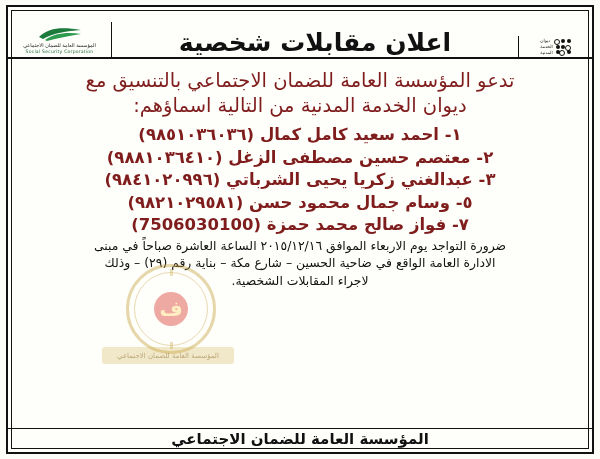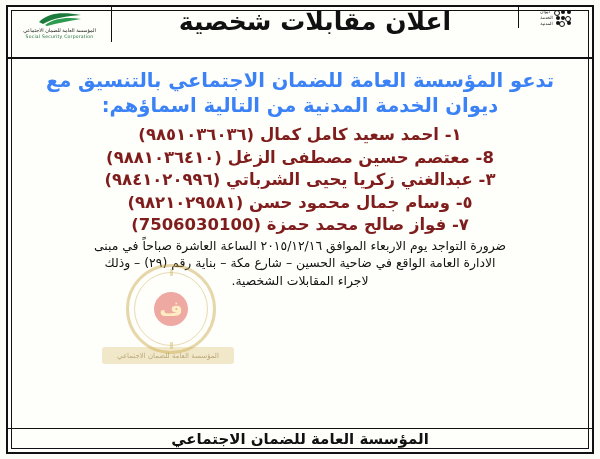--- a/index.html
+++ b/index.html
@@ -40,21 +40,21 @@
     border: 1px solid #111;
     box-sizing: border-box;
   }
 
   
   .header {
     position: relative;
     height: 52px;
     border-bottom: 2px solid #111;
     display: flex;
-    align-items: flex-start;
+    align-items: flex-end;
     box-sizing: border-box;
   }
   .header-right-logo {
     width: 74px;
     border-left: 1px solid #111;
     display: flex;
     align-items: center;
     justify-content: center;
     box-sizing: border-box;
     padding: 2px;
@@ -137,23 +137,23 @@
   
   .body {
     position: relative;
     padding: 9px 14px 0 14px;
     box-sizing: border-box;
     height: calc(100% - 52px);
   }
   .intro {
     text-align: center;
     font-size: 19.5px;
-    font-weight: bold;
+    font-weight: normal;
     line-height: 25px;
-    color: #3b82f6;
+    color: #7f1d1d;
     margin: 0 0 6px 0;
     direction: rtl;
   }
   .names {
     margin: 0;
     padding: 0;
     list-style: none;
     direction: rtl;
   }
   .names li {
@@ -302,21 +302,21 @@
 
     <div class="body">
 
       <p class="intro">
         <span>تدعو المؤسسة العامة للضمان الاجتماعي بالتنسيق مع</span><br>
         <span>ديوان الخدمة المدنية من التالية اسماؤهم:</span>
       </p>
 
       <ul class="names">
         <li>١- احمد سعيد كامل كمال (٩٨٥١٠٣٦٠٣٦)</li>
-        <li>8- معتصم حسين مصطفى الزغل (٩٨٨١٠٣٦٤١٠)</li>
+        <li>٢- معتصم حسين مصطفى الزغل (٩٨٨١٠٣٦٤١٠)</li>
         <li>٣- عبدالغني زكريا يحيى الشرباتي (٩٨٤١٠٢٠٩٩٦)</li>
         <li>٥- وسام جمال محمود حسن (٩٨٢١٠٢٩٥٨١)</li>
         <li>٧- فواز صالح محمد حمزة (7506030100)</li>
       </ul>
 
       <div class="note">
         <span class="ln">ضرورة التواجد يوم الاربعاء الموافق ٢٠١٥/١٢/١٦ الساعة العاشرة صباحاً في مبنى</span>
         <span class="ln">الادارة العامة الواقع في ضاحية الحسين – شارع مكة – بناية رقم (٢٩) – وذلك</span>
         <span class="ln">لاجراء المقابلات الشخصية.</span>
       </div>

